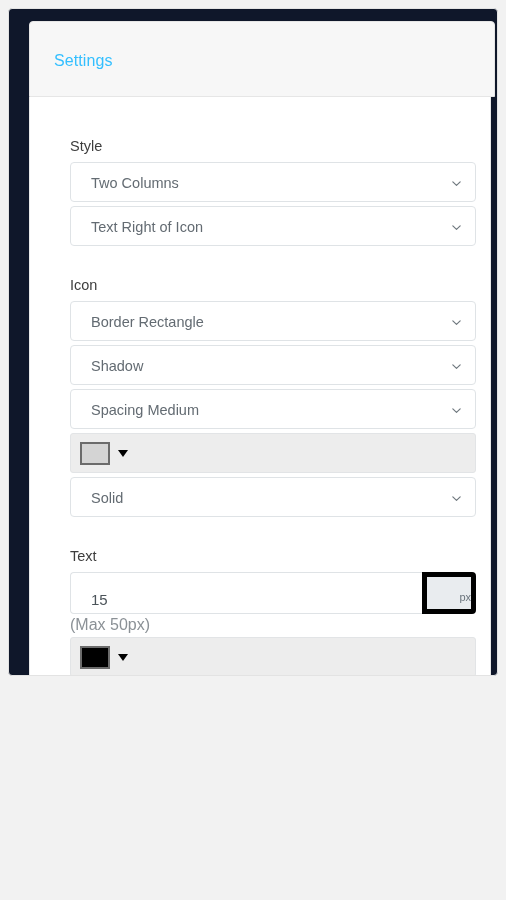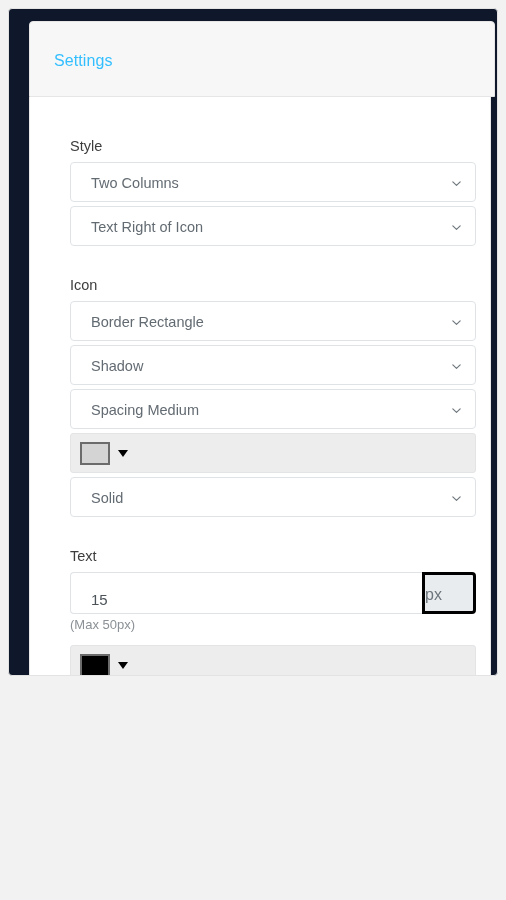--- a/index.html
+++ b/index.html
@@ -170,30 +170,30 @@
     padding: 12px 0 0 20px;
     outline: none;
   }
   .addon {
     position: absolute;
     left: 352px;
     top: 0;
     width: 54px;
     height: 42px;
     background: #e9ecef;
-    border: 3px solid #000000;
+    border: 5px solid #000000;
     border-radius: 0 4px 4px 0;
-    font-size: 16px;
+    font-size: 11px;
     color: #6c757d;
     line-height: 40px;
-    text-align: left;
+    text-align: right;
   }
   .hint {
-    padding: 1px 0 13px 32px;
-    font-size: 13px;
+    padding: 1px 0 5px 32px;
+    font-size: 16px;
     color: #8b9196;
     line-height: 15px;
   }
 
   
   .btn-group {
     position: relative;
     margin-left: 32px;
     width: 177px;
     height: 44px;

